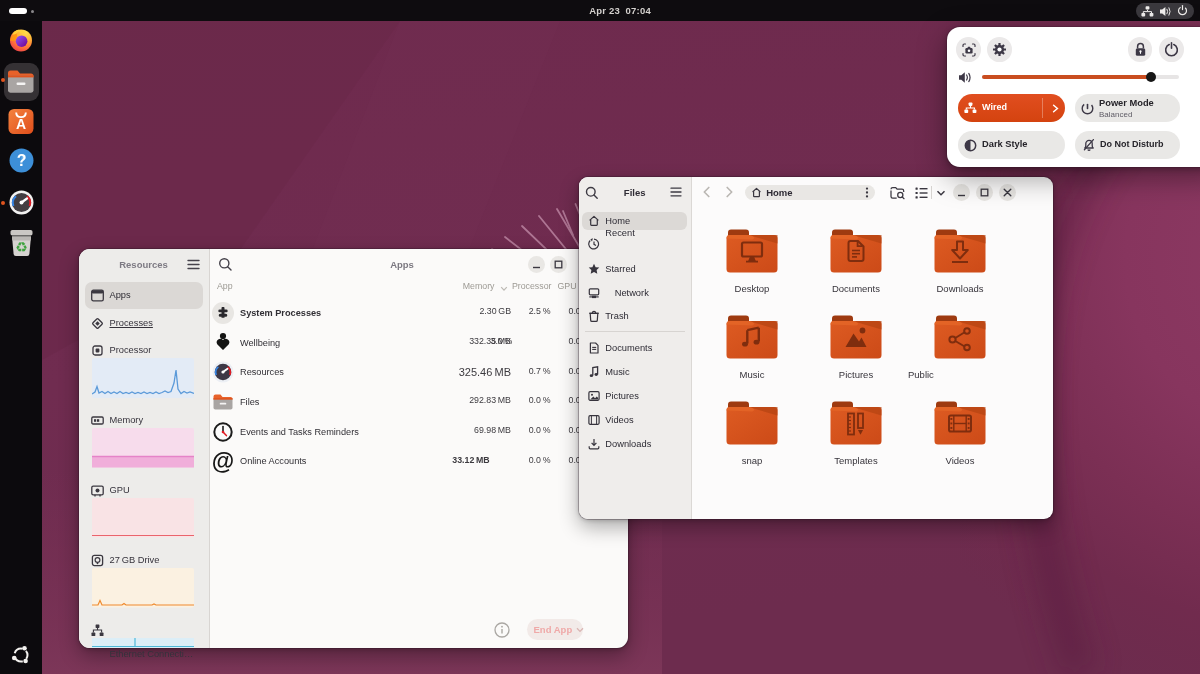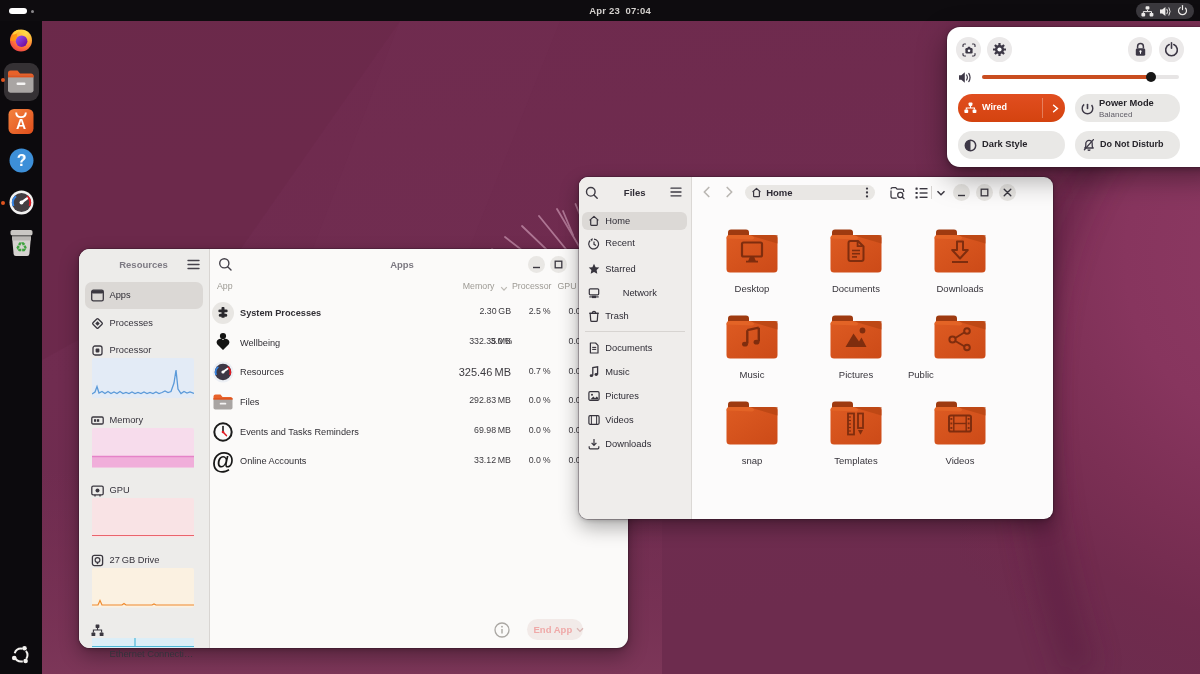--- a/index.html
+++ b/index.html
@@ -168,21 +168,21 @@
 
   <svg class="abs" style="left:12.5px;top:40px;" width="13" height="13" viewBox="0 0 13 13">
     <rect x="0.7" y="1.2" width="11.6" height="10.6" rx="1.6" fill="none" stroke="#3b3840" stroke-width="1.3"></rect>
     <rect x="0.7" y="1.2" width="11.6" height="3.4" rx="1.6" fill="#3b3840"></rect>
   </svg>
   <div class="abs" style="left:31px;top:33px;height:26.5px;line-height:26.5px;font-size:9.3px;color:#2e2c33;">Apps</div>
   <svg class="abs" style="left:12.5px;top:67.5px;" width="13" height="13" viewBox="0 0 13 13">
     <rect x="2.8" y="2.8" width="7.4" height="7.4" rx="1" fill="none" stroke="#3b3840" stroke-width="1.3" transform="rotate(45 6.5 6.5)"></rect>
     <rect x="4.9" y="4.9" width="3.2" height="3.2" fill="#3b3840" transform="rotate(45 6.5 6.5)"></rect>
   </svg>
-  <div class="abs" style="left:31px;top:61px;height:26.5px;line-height:26.5px;font-size:9.3px;color:#35323b;">Processes</div>
+  <div class="abs" style="left:31px;top:61px;height:26.5px;line-height:26.5px;font-size:9.3px;color:#35323b;text-decoration:underline;">Processes</div>
   <svg class="abs" style="left:12.5px;top:94.5px;" width="13" height="13" viewBox="0 0 13 13">
     <rect x="2" y="2" width="9" height="9" rx="2" fill="none" stroke="#3b3840" stroke-width="1.3"></rect>
     <rect x="4.6" y="4.6" width="3.8" height="3.8" rx="0.8" fill="#3b3840"></rect>
   </svg>
   <div class="abs" style="left:31px;top:88px;height:26.5px;line-height:26.5px;font-size:9.3px;color:#35323b;">Processor</div>
   <svg class="abs" style="left:13.5px;top:108.5px;" width="102" height="40" viewBox="0 0 102 40">
     <rect x="0" y="0" width="102" height="40" rx="2" fill="#e3ebf6"></rect>
     <path d="M0,36 L3,34 5,28.5 7,35 10,33.5 13,35.5 16,33.5 19,35.5 22,34 25,35.5 28,33.5 31,35.5 34,34.5 37,35.5 40,34 43,35.5 46,34.5 49,35.5 52,34 55,35.5 58,34.5 61,35.5 64,34 67,35.5 70,34.5 73,33 76,34.5 79,33.5 82,25 84,12 86,31 89,35.5 92,33.5 95,35 98,34 102,35.5" fill="none" stroke="#5b9ad9" stroke-width="1.3"></path>
   </svg>
   <svg class="abs" style="left:12.5px;top:164.5px;" width="13" height="13" viewBox="0 0 13 13">
@@ -302,21 +302,21 @@
       <line x1="10" y1="10" x2="13.4" y2="13.6" stroke="#e01b24" stroke-width="1.5" stroke-linecap="round"></line>
       <circle cx="10" cy="10" r="1.3" fill="#e01b24"></circle>
     </svg>
     <div class="abs" style="left:30.5px;top:175.3px;height:14px;line-height:14px;font-size:9.2px;color:#312f35;">Events and Tasks Reminders</div>
     <div class="abs" style="left:221.5px;top:175.8px;width:80px;height:13px;font-size:8.8px;color:#3c3a3f;text-align:right;">69.98 MB</div>
     <div class="abs" style="left:281px;top:175.8px;width:60px;height:13px;font-size:8.8px;color:#3c3a3f;text-align:right;">0.0 %</div>
     <div class="abs" style="left:359px;top:175.8px;width:40px;height:13px;font-size:8.8px;color:#3c3a3f;">0.0 %</div>
 
     <div class="abs" style="left:2px;top:201px;width:23px;height:23px;font-size:23px;font-weight:bold;color:#161616;line-height:23px;text-align:center;">@</div>
     <div class="abs" style="left:30.5px;top:205px;height:14px;line-height:14px;font-size:9.2px;color:#312f35;">Online Accounts</div>
-    <div class="abs" style="left:221.5px;top:205.5px;width:80px;height:13px;font-size:8.8px;color:#3c3a3f;text-align:right;">33.12 MB</div>
+    <div class="abs" style="left:221.5px;top:205.5px;width:80px;height:13px;font-size:8.8px;color:#3c3a3f;text-align:center;font-weight:bold;">33.12 MB</div>
     <div class="abs" style="left:281px;top:205.5px;width:60px;height:13px;font-size:8.8px;color:#3c3a3f;text-align:right;">0.0 %</div>
     <div class="abs" style="left:359px;top:205.5px;width:40px;height:13px;font-size:8.8px;color:#3c3a3f;">0.0 %</div>
   </div>
 
   <svg class="abs" style="left:415.5px;top:372.5px;" width="16" height="16" viewBox="0 0 16 16">
     <circle cx="8" cy="8" r="7" fill="none" stroke="#aaa7a3" stroke-width="1.3"></circle>
     <line x1="8" y1="7" x2="8" y2="11.5" stroke="#aaa7a3" stroke-width="1.4"></line>
     <circle cx="8" cy="4.7" r="0.9" fill="#aaa7a3"></circle>
   </svg>
   <div class="abs" style="left:448.5px;top:370px;width:56px;height:21px;border-radius:10.5px;background:#f2eae8;"></div>
@@ -357,31 +357,31 @@
   <div class="abs" style="left:3.3px;top:35.9px;width:105px;height:17.3px;border-radius:6px;background:#dcd9d6;"></div>
   <svg class="abs" style="left:9.3px;top:38.4px;" width="12" height="12" viewBox="0 0 12 12">
     <path d="M1.6,5.4 L6,1.4 L10.4,5.4 M2.7,4.7 V9.6 q0,0.7 0.7,0.7 h5.2 q0.7,0 0.7-0.7 V4.7" fill="none" stroke="#37343d" stroke-width="1.2" stroke-linejoin="round"></path>
   </svg>
   <div class="abs" style="left:26.6px;top:37.4px;height:14px;line-height:14px;font-size:9.3px;color:#2c2a33;">Home</div>
   <svg class="abs" style="left:9.3px;top:61.9px;" width="12" height="12" viewBox="0 0 12 12">
     <path d="M2.2,2.5 a4.9,4.9 0 1 0 3.8,-1.4" fill="none" stroke="#37343d" stroke-width="1.2"></path>
     <path d="M4.9,0.3 L2.4,1.3 4,3.4 z" fill="#37343d"></path>
     <path d="M6,3.6 V6.3 L8,7.5" fill="none" stroke="#37343d" stroke-width="1.2"></path>
   </svg>
-  <div class="abs" style="left:26.6px;top:59px;height:14px;line-height:14px;font-size:9.3px;color:#2c2a33;text-align:right;">Recent</div>
+  <div class="abs" style="left:26.6px;top:49px;height:14px;line-height:14px;font-size:9.3px;color:#2c2a33;text-align:right;">Recent</div>
   <svg class="abs" style="left:9.3px;top:86.1px;" width="12" height="12" viewBox="0 0 12 12">
     <path d="M6,0.8 L7.6,4.2 11.3,4.6 8.6,7.1 9.3,10.8 6,9 2.7,10.8 3.4,7.1 0.7,4.6 4.4,4.2 z" fill="#37343d"></path>
   </svg>
   <div class="abs" style="left:26.6px;top:85.1px;height:14px;line-height:14px;font-size:9.3px;color:#2c2a33;">Starred</div>
   <svg class="abs" style="left:9.3px;top:110px;" width="12" height="12" viewBox="0 0 12 12">
     <rect x="1.3" y="1.8" width="9.4" height="6" rx="1" fill="none" stroke="#37343d" stroke-width="1.2"></rect>
     <line x1="1.3" y1="9.9" x2="10.7" y2="9.9" stroke="#37343d" stroke-width="1.2"></line>
     <line x1="4" y1="9.9" x2="8" y2="9.9" stroke="#37343d" stroke-width="2.4"></line>
   </svg>
-  <div class="abs" style="left:44px;top:109px;height:14px;line-height:14px;font-size:9.3px;color:#2c2a33;">Network</div>
+  <div class="abs" style="left:36px;top:109px;height:14px;line-height:14px;font-size:9.3px;color:#2c2a33;">Network</div>
   <svg class="abs" style="left:9.3px;top:133.9px;" width="12" height="12" viewBox="0 0 12 12">
     <path d="M2.2,3.4 h7.6 l-0.5,7 q-0.05,1-1.1,1 h-4.4 q-1.05,0-1.1-1 z" fill="none" stroke="#37343d" stroke-width="1.2"></path>
     <line x1="1.2" y1="3.3" x2="10.8" y2="3.3" stroke="#37343d" stroke-width="1.2"></line>
     <path d="M4.4,3 q0-1.6 1.6-1.6 q1.6,0 1.6,1.6" fill="none" stroke="#37343d" stroke-width="1.2"></path>
   </svg>
   <div class="abs" style="left:26.6px;top:132.9px;height:14px;line-height:14px;font-size:9.3px;color:#2c2a33;">Trash</div>
   <div class="abs" style="left:6px;top:154.1px;width:100px;height:1px;background:#d7d4d1;"></div>
   <svg class="abs" style="left:9.3px;top:165.7px;" width="12" height="12" viewBox="0 0 12 12">
     <path d="M2.4,1 h5.2 L10,3.4 V11 H2.4 z" fill="none" stroke="#37343d" stroke-width="1.2" stroke-linejoin="round"></path>
     <line x1="4.2" y1="5.4" x2="8.2" y2="5.4" stroke="#37343d" stroke-width="1.1"></line>

